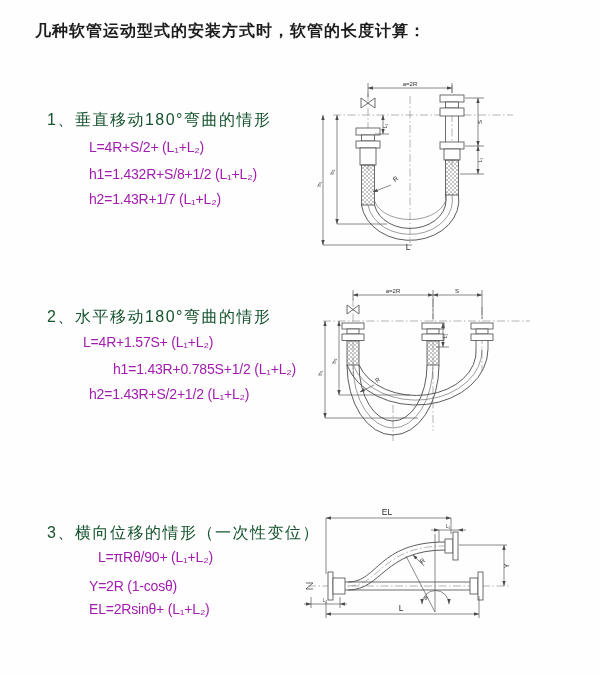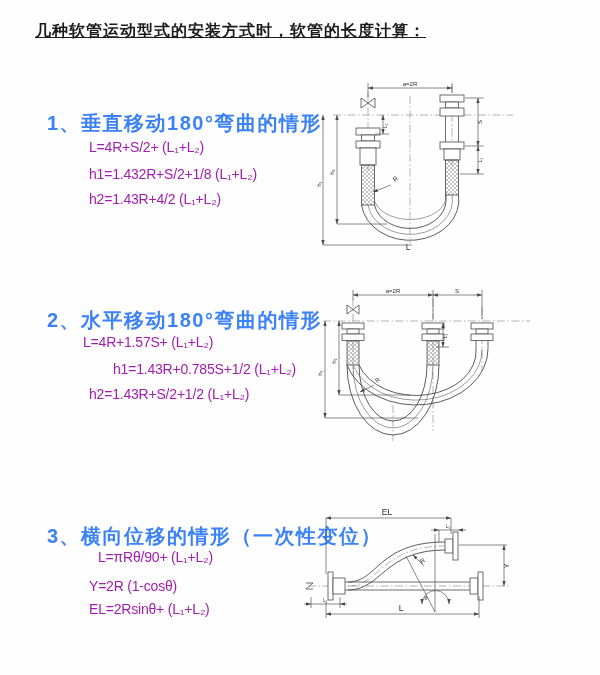--- a/index.html
+++ b/index.html
@@ -2,22 +2,22 @@
 <html><head>
 <meta charset="utf-8">
 <style>
   html,body{margin:0;padding:0;}
   body{
     width:600px;height:675px;position:relative;background:#fefefe;
     font-family:"Liberation Sans","DejaVu Sans",sans-serif;color:#222;
     overflow:hidden;
   }
   .abs{position:absolute;white-space:nowrap;}
-  .title{left:35px;top:21px;font-size:16px;font-weight:700;letter-spacing:1px;color:#1c1c1c;text-decoration:underline;}
-  .heading{font-size:20px;font-weight:700;letter-spacing:1.5px;color:#3b82f6;}
+  .title{left:35px;top:21px;font-size:16px;font-weight:700;letter-spacing:1px;color:#1c1c1c;}
+  .heading{font-size:16px;font-weight:400;letter-spacing:1.5px;color:#14532d;}
   .formula{font-size:14px;font-weight:500;letter-spacing:-0.2px;color:#a21caf;}
   
   .s1h{left:47px;top:110px;} .s1f0{left:89px;top:139px;} .s1f1{left:89px;top:166px;} .s1f2{left:89px;top:191px;}
   .s2h{left:47px;top:307px;} .s2f0{left:83px;top:334px;} .s2f1{left:89px;top:361px;margin-left:24px;} .s2f2{left:89px;top:386px;}
   .s3h{left:47px;top:523px;} .s3f0{left:98px;top:549px;} .s3f1{left:89px;top:578px;} .s3f2{left:89px;top:601px;}
   .dia{position:absolute;}
   .d1{left:315px;top:72px;}
   .d2{left:315px;top:281px;}
   .d3{left:298px;top:498px;}
   
@@ -30,22 +30,22 @@
   .dia text{fill:#2a2a2a;font-family:"Liberation Sans","DejaVu Sans",sans-serif;}
   .t45{font-size:4.5px;} .t55{font-size:5.5px;} .t6{font-size:6px;} .t65{font-size:6.5px;} .t7{font-size:7px;} .t85{font-size:8.5px;}
 </style>
 </head>
 <body>
 
 <div class="abs title">几种软管运动型式的安装方式时，软管的长度计算：</div>
 
 <div class="abs heading s1h">1、垂直移动180°弯曲的情形</div>
 <div class="abs formula s1f0">L=4R+S/2+ (L₁+L₂)</div>
-<div class="abs formula s1f1">h1=1.432R+S/2+1/8 (L₁+L₂)</div>
-<div class="abs formula s1f2">h2=1.43R+4/2 (L₁+L₂)</div>
+<div class="abs formula s1f1">h1=1.432R+S/8+1/2 (L₁+L₂)</div>
+<div class="abs formula s1f2">h2=1.43R+1/7 (L₁+L₂)</div>
 
 <div class="abs heading s2h">2、水平移动180°弯曲的情形</div>
 <div class="abs formula s2f0">L=4R+1.57S+ (L₁+L₂)</div>
 <div class="abs formula s2f1">h1=1.43R+0.785S+1/2 (L₁+L₂)</div>
 <div class="abs formula s2f2">h2=1.43R+S/2+1/2 (L₁+L₂)</div>
 
 <div class="abs heading s3h">3、横向位移的情形（一次性变位）</div>
 <div class="abs formula s3f0">L=πRθ/90+ (L₁+L₂)</div>
 <div class="abs formula s3f1">Y=2R (1-cosθ)</div>
 <div class="abs formula s3f2">EL=2Rsinθ+ (L₁+L₂)</div>

